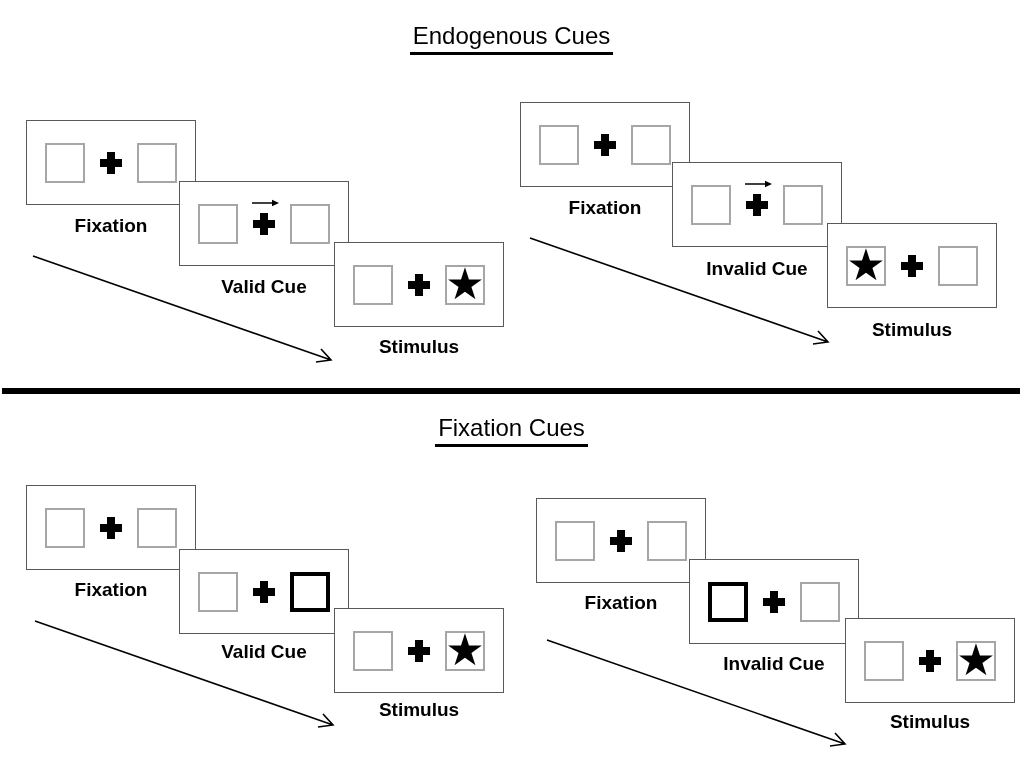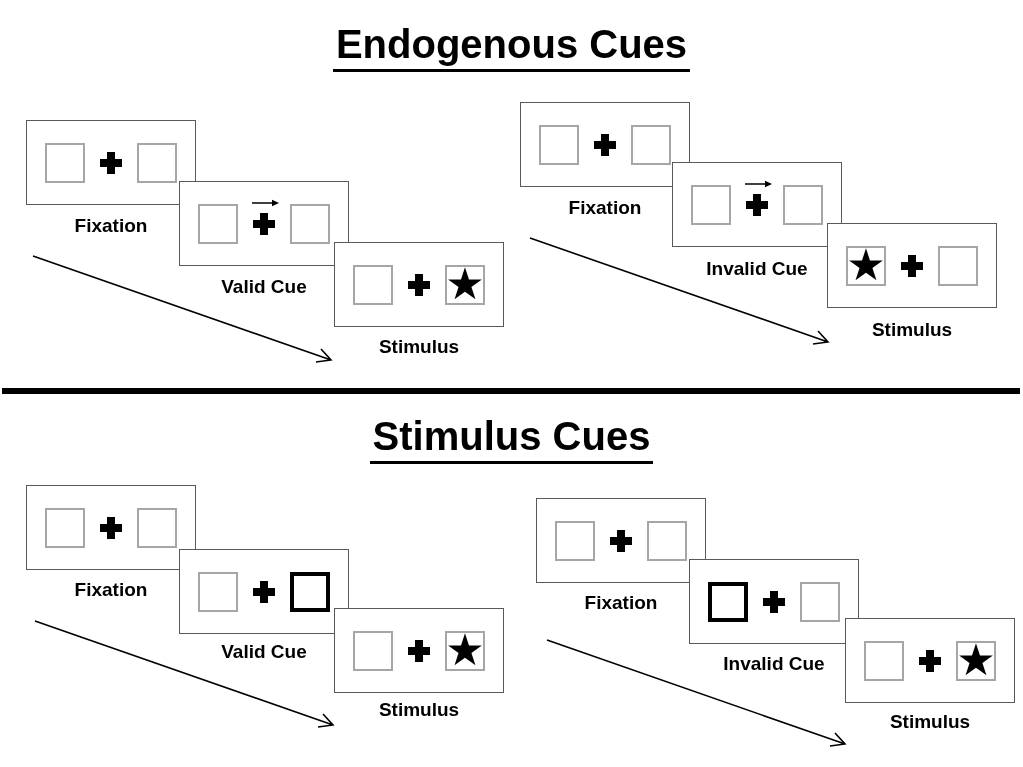--- a/index.html
+++ b/index.html
@@ -2,21 +2,21 @@
 <html><head>
 <meta charset="utf-8">
 <style>
   html,body{margin:0;padding:0;}
   body{
     width:1023px;height:767px;position:relative;background:#ffffff;
     font-family:"Liberation Sans",sans-serif;color:#000;overflow:hidden;
   }
   .section-title{
     position:absolute;left:0;width:100%;text-align:center;
-    font-size:40px;font-weight:700;letter-spacing:0px;
+    font-size:24px;font-weight:400;letter-spacing:0px;
   }
   .title-text{
     display:inline-block;border-bottom:3px solid #000;padding:0 3px 2px 3px;
   }
   .divider{
     position:absolute;left:2px;right:3px;top:388px;height:6px;background:#000;
   }
   .panel{
     position:absolute;width:170px;height:85px;background:#fff;
     border:1px solid #595959;box-sizing:border-box;
@@ -113,21 +113,21 @@
     <span class="star">★</span>
   </div>
   <div class="plus-wrap"></div>
   <div class="box"></div>
 </div>
 <div class="panel-label" style="left:827px;top:319px;">Stimulus</div>
 
 <div class="divider"></div>
 
 <div class="section-title" style="top:414px;">
-  <span class="title-text">Stimulus Cues</span>
+  <span class="title-text">Fixation Cues</span>
 </div>
 
 <svg class="seq-arrow" style="left:32px;top:615px;" width="308" height="116" viewBox="0 0 308 116">
   <path d="M3,6 L301,110 M286,112 L301,110 L291,99" stroke="#000" stroke-width="1.6" fill="none"></path>
 </svg>
 
 <div class="panel" style="left:26px;top:485px;">
   <div class="box"></div>
   <div class="plus-wrap"></div>
   <div class="box"></div>

